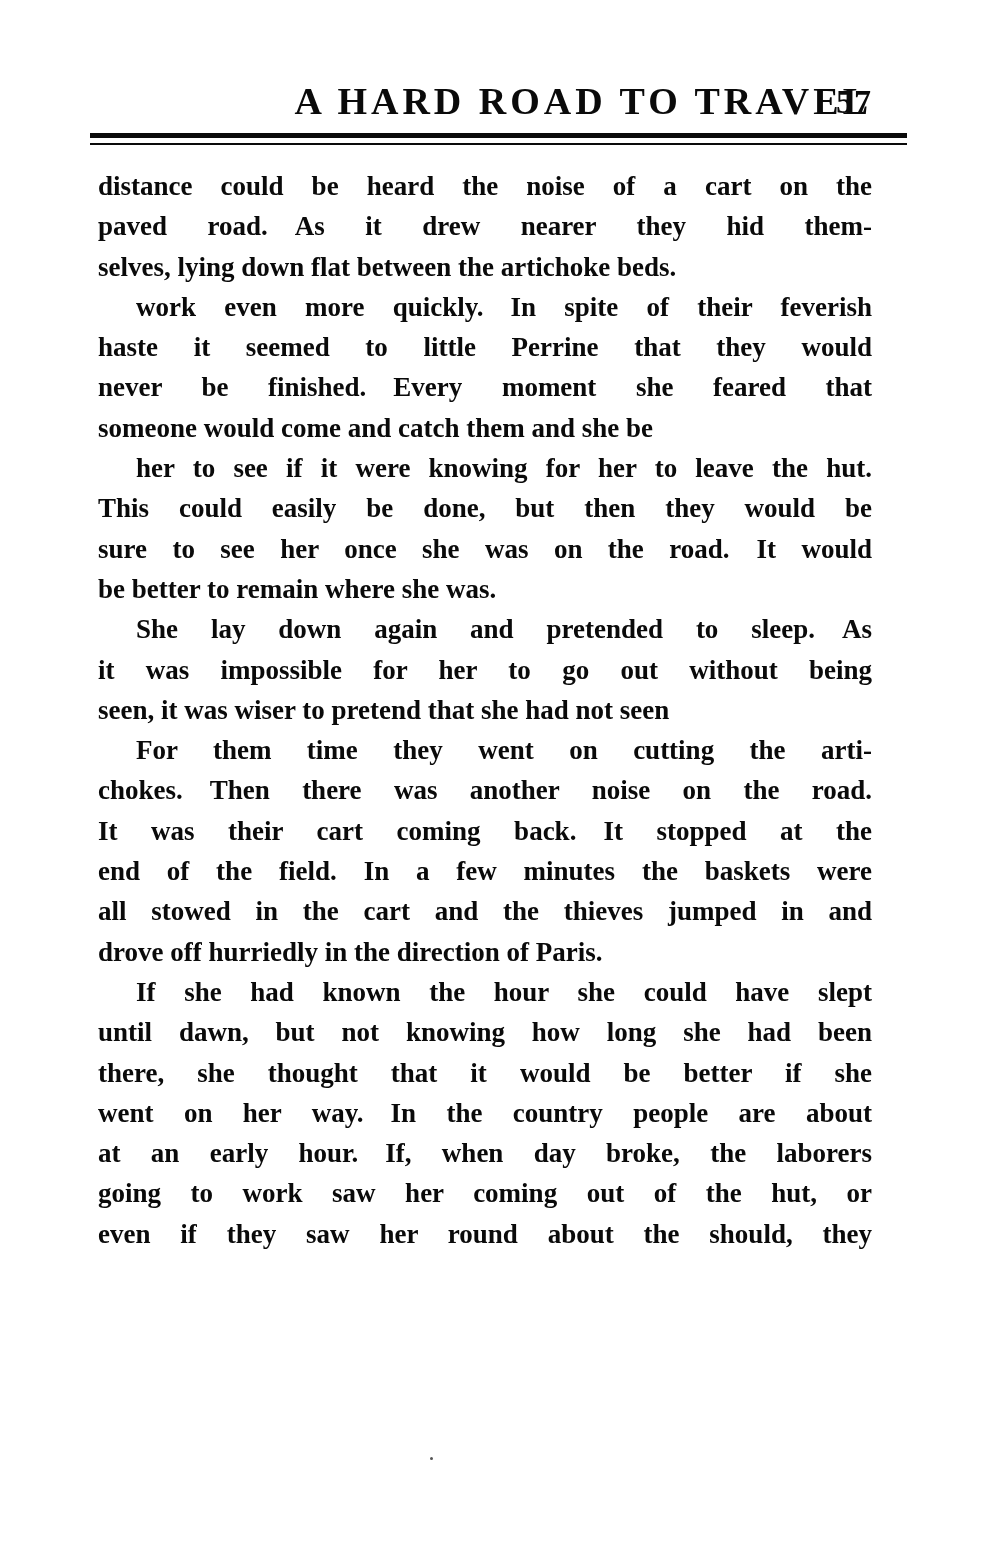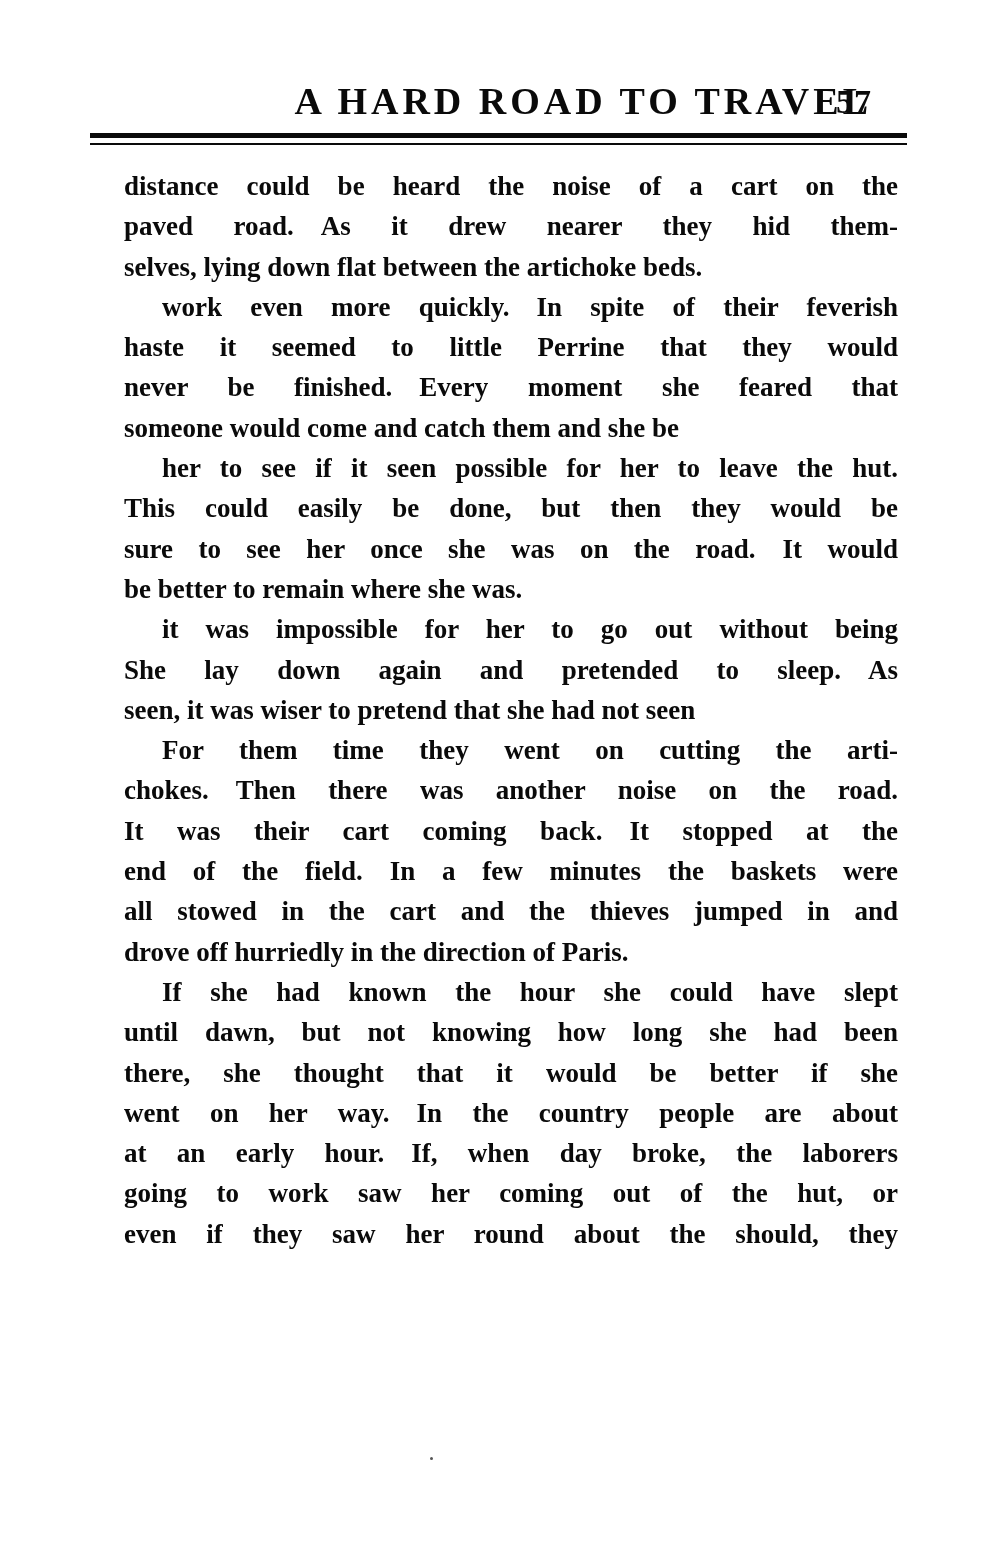--- a/index.html
+++ b/index.html
@@ -54,21 +54,20 @@
     background: #0a0a0a;
     margin-top: 5px;
   }
   .page-body {
     position: absolute;
     top: 166px;
     left: 98px;
     width: 774px;
     font-size: 27px;
     line-height: 40.3px;
-    margin-left: 26px;
   }
   .para {
     margin: 0;
   }
   .line {
     text-align: justify;
     text-align-last: justify;
     white-space: nowrap;
   }
   .para .line:last-child {
@@ -111,28 +110,28 @@
         <div class="line">paved road. As it drew nearer they hid them-</div>
         <div class="line">selves, lying down flat between the artichoke beds.</div>
       </div>
       <div class="para indent">
         <div class="line">work even more quickly. In spite of their feverish</div>
         <div class="line">haste it seemed to little Perrine that they would</div>
         <div class="line">never be finished. Every moment she feared that</div>
         <div class="line">someone would come and catch them and she be</div>
       </div>
       <div class="para indent">
-        <div class="line">her to see if it seen possible for her to leave the hut.</div>
+        <div class="line">her to see if it were knowing for her to leave the hut.</div>
         <div class="line">This could easily be done, but then they would be</div>
         <div class="line">sure to see her once she was on the road. It would</div>
         <div class="line">be better to remain where she was.</div>
       </div>
       <div class="para indent">
+        <div class="line">She lay down again and pretended to sleep. As</div>
         <div class="line">it was impossible for her to go out without being</div>
-        <div class="line">She lay down again and pretended to sleep. As</div>
         <div class="line">seen, it was wiser to pretend that she had not seen</div>
       </div>
       <div class="para indent">
         <div class="line">For them time they went on cutting the arti-</div>
         <div class="line">chokes. Then there was another noise on the road.</div>
         <div class="line">It was their cart coming back. It stopped at the</div>
         <div class="line">end of the field. In a few minutes the baskets were</div>
         <div class="line">all stowed in the cart and the thieves jumped in and</div>
         <div class="line">drove off hurriedly in the direction of Paris.</div>
       </div>

